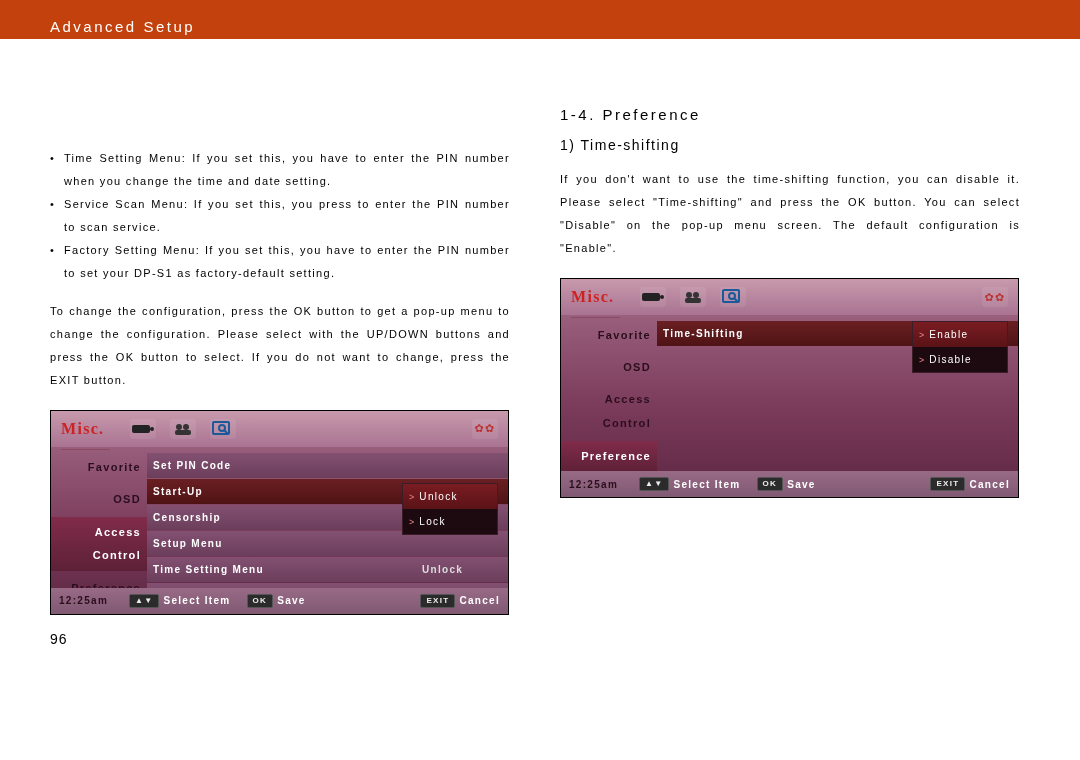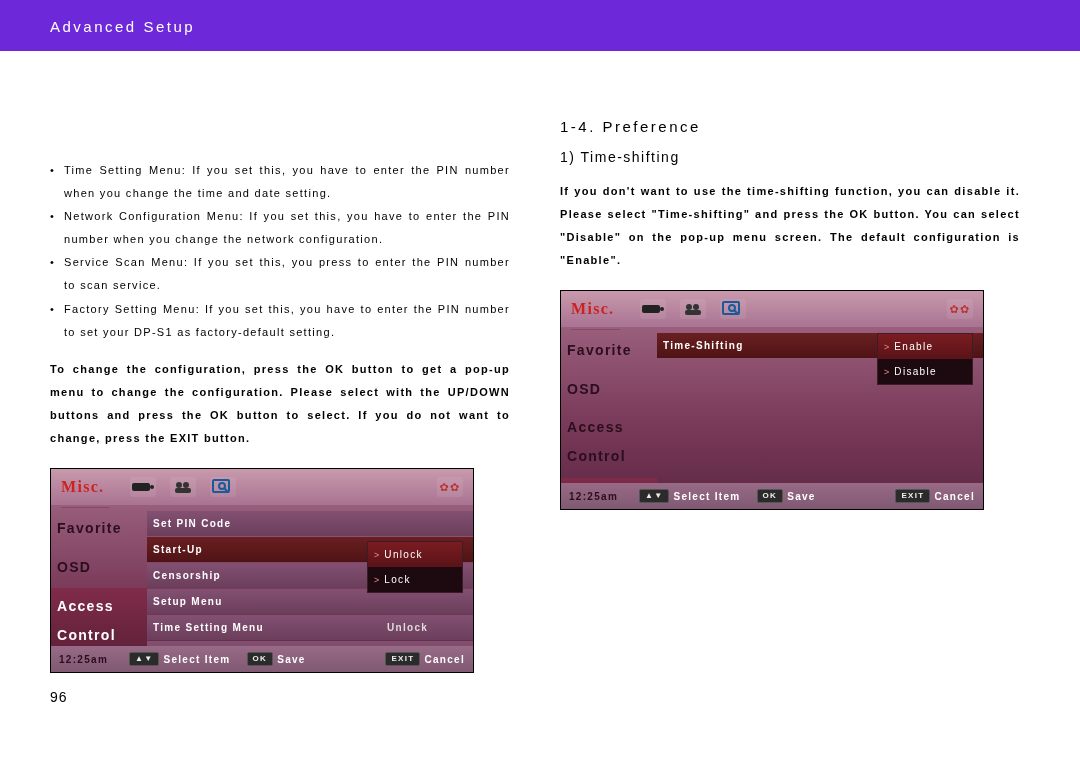--- a/index.html
+++ b/index.html
@@ -4,53 +4,53 @@
 <style>
   * { box-sizing: border-box; margin: 0; padding: 0; }
   body {
     font-family: Verdana, Arial, sans-serif;
     background: #fff;
     width: 1080px;
     height: 760px;
     overflow: hidden;
   }
   .header-bar {
-    background: #6d28d9;
+    background: #c2410c;
     color: #fff;
-    padding: 18px 50px 16px 50px;
+    padding: 18px 50px 4px 50px;
     font-size: 15px;
     letter-spacing: 2.5px;
   }
   .columns {
     display: flex;
     padding: 60px 50px 0 50px;
     gap: 50px;
   }
   .col {
     width: 460px;
     font-size: 11px;
     line-height: 2.1;
     letter-spacing: 1.3px;
     color: #000;
   }
   .col ul { list-style: none; padding-left: 0; margin-top: 48px; }
   .col ul li { padding-left: 14px; position: relative; text-align: justify; }
   .col ul li::before { content: "•"; position: absolute; left: 0; }
-  .col p { text-align: justify; margin-top: 6px; font-weight: bold; }
+  .col p { text-align: justify; margin-top: 6px; }
   .section-head { font-size: 15px; letter-spacing: 2.5px; }
   .sub-head { font-size: 14px; letter-spacing: 1.5px; margin-bottom: 8px; }
   .page-num { font-size: 14px; letter-spacing: 1px; margin-top: 10px; }
 
   
   .tv {
     margin-top: 18px;
     border: 1px solid #000;
     background: linear-gradient(180deg,#a56d8a 0%,#7a3a5a 60%, #5c2742 100%);
     position: relative;
-    width: 424px;
+    width: 459px;
     overflow: hidden;
   }
   .tv-left { height: 205px; }
   .tv-right { height: 220px; }
   .tv-top {
     display:flex; align-items:center;
     background: linear-gradient(180deg,#c89aac,#a97392);
     height:36px; padding:0 10px; gap:14px;
   }
   .misc {
@@ -67,21 +67,21 @@
     background:rgba(255,255,255,0.08);
     display:flex; align-items:center; justify-content:center;
   }
   .t-icon svg { display:block; }
   .tv-body { display:flex; height: calc(100% - 60px); }
   .side {
     width: 96px; padding-top:6px;
     display:flex; flex-direction:column; gap:3px;
   }
   .side .it {
-    color:#2a0e1c; font-weight:600; font-size:14px; padding:3px 6px;
+    color:#2a0e1c; font-weight:600; font-size:11px; padding:3px 6px;text-align:right;
   }
   .side .sel {
     background:linear-gradient(180deg,#802b4a,#5e2137);
     color:#fff; padding:4px 6px;
   }
   .main-list {
     flex:1; padding-top:6px; display:flex; flex-direction:column; gap:1px;
   }
   .row {
     display:flex; font-size:10px;
@@ -123,21 +123,20 @@
 
 <div class="header-bar">
   <span>Advanced Setup</span>
 </div>
 
 <div class="columns">
 
   <div class="col">
     <ul>
       <li>Time Setting Menu: If you set this, you have to enter the PIN number when you change the time and date setting.</li>
-      <li>Network Configuration Menu: If you set this, you have to enter the PIN number when you change the network configuration.</li>
       <li>Service Scan Menu: If you set this, you press to enter the PIN number to scan service.</li>
       <li>Factory Setting Menu: If you set this, you have to enter the PIN number to set your DP-S1 as factory-default setting.</li>
     </ul>
     <p style="margin-top:14px;">To change the configuration, press the OK button to get a pop-up menu to change the configuration. Please select with the UP/DOWN buttons and press the OK button to select. If you do not want to change, press the EXIT button.</p>
 
     <div class="tv tv-left">
       <div class="tv-top">
         <span class="misc">Misc.</span>
         <span class="t-icon">
           <svg width="22" height="12">

